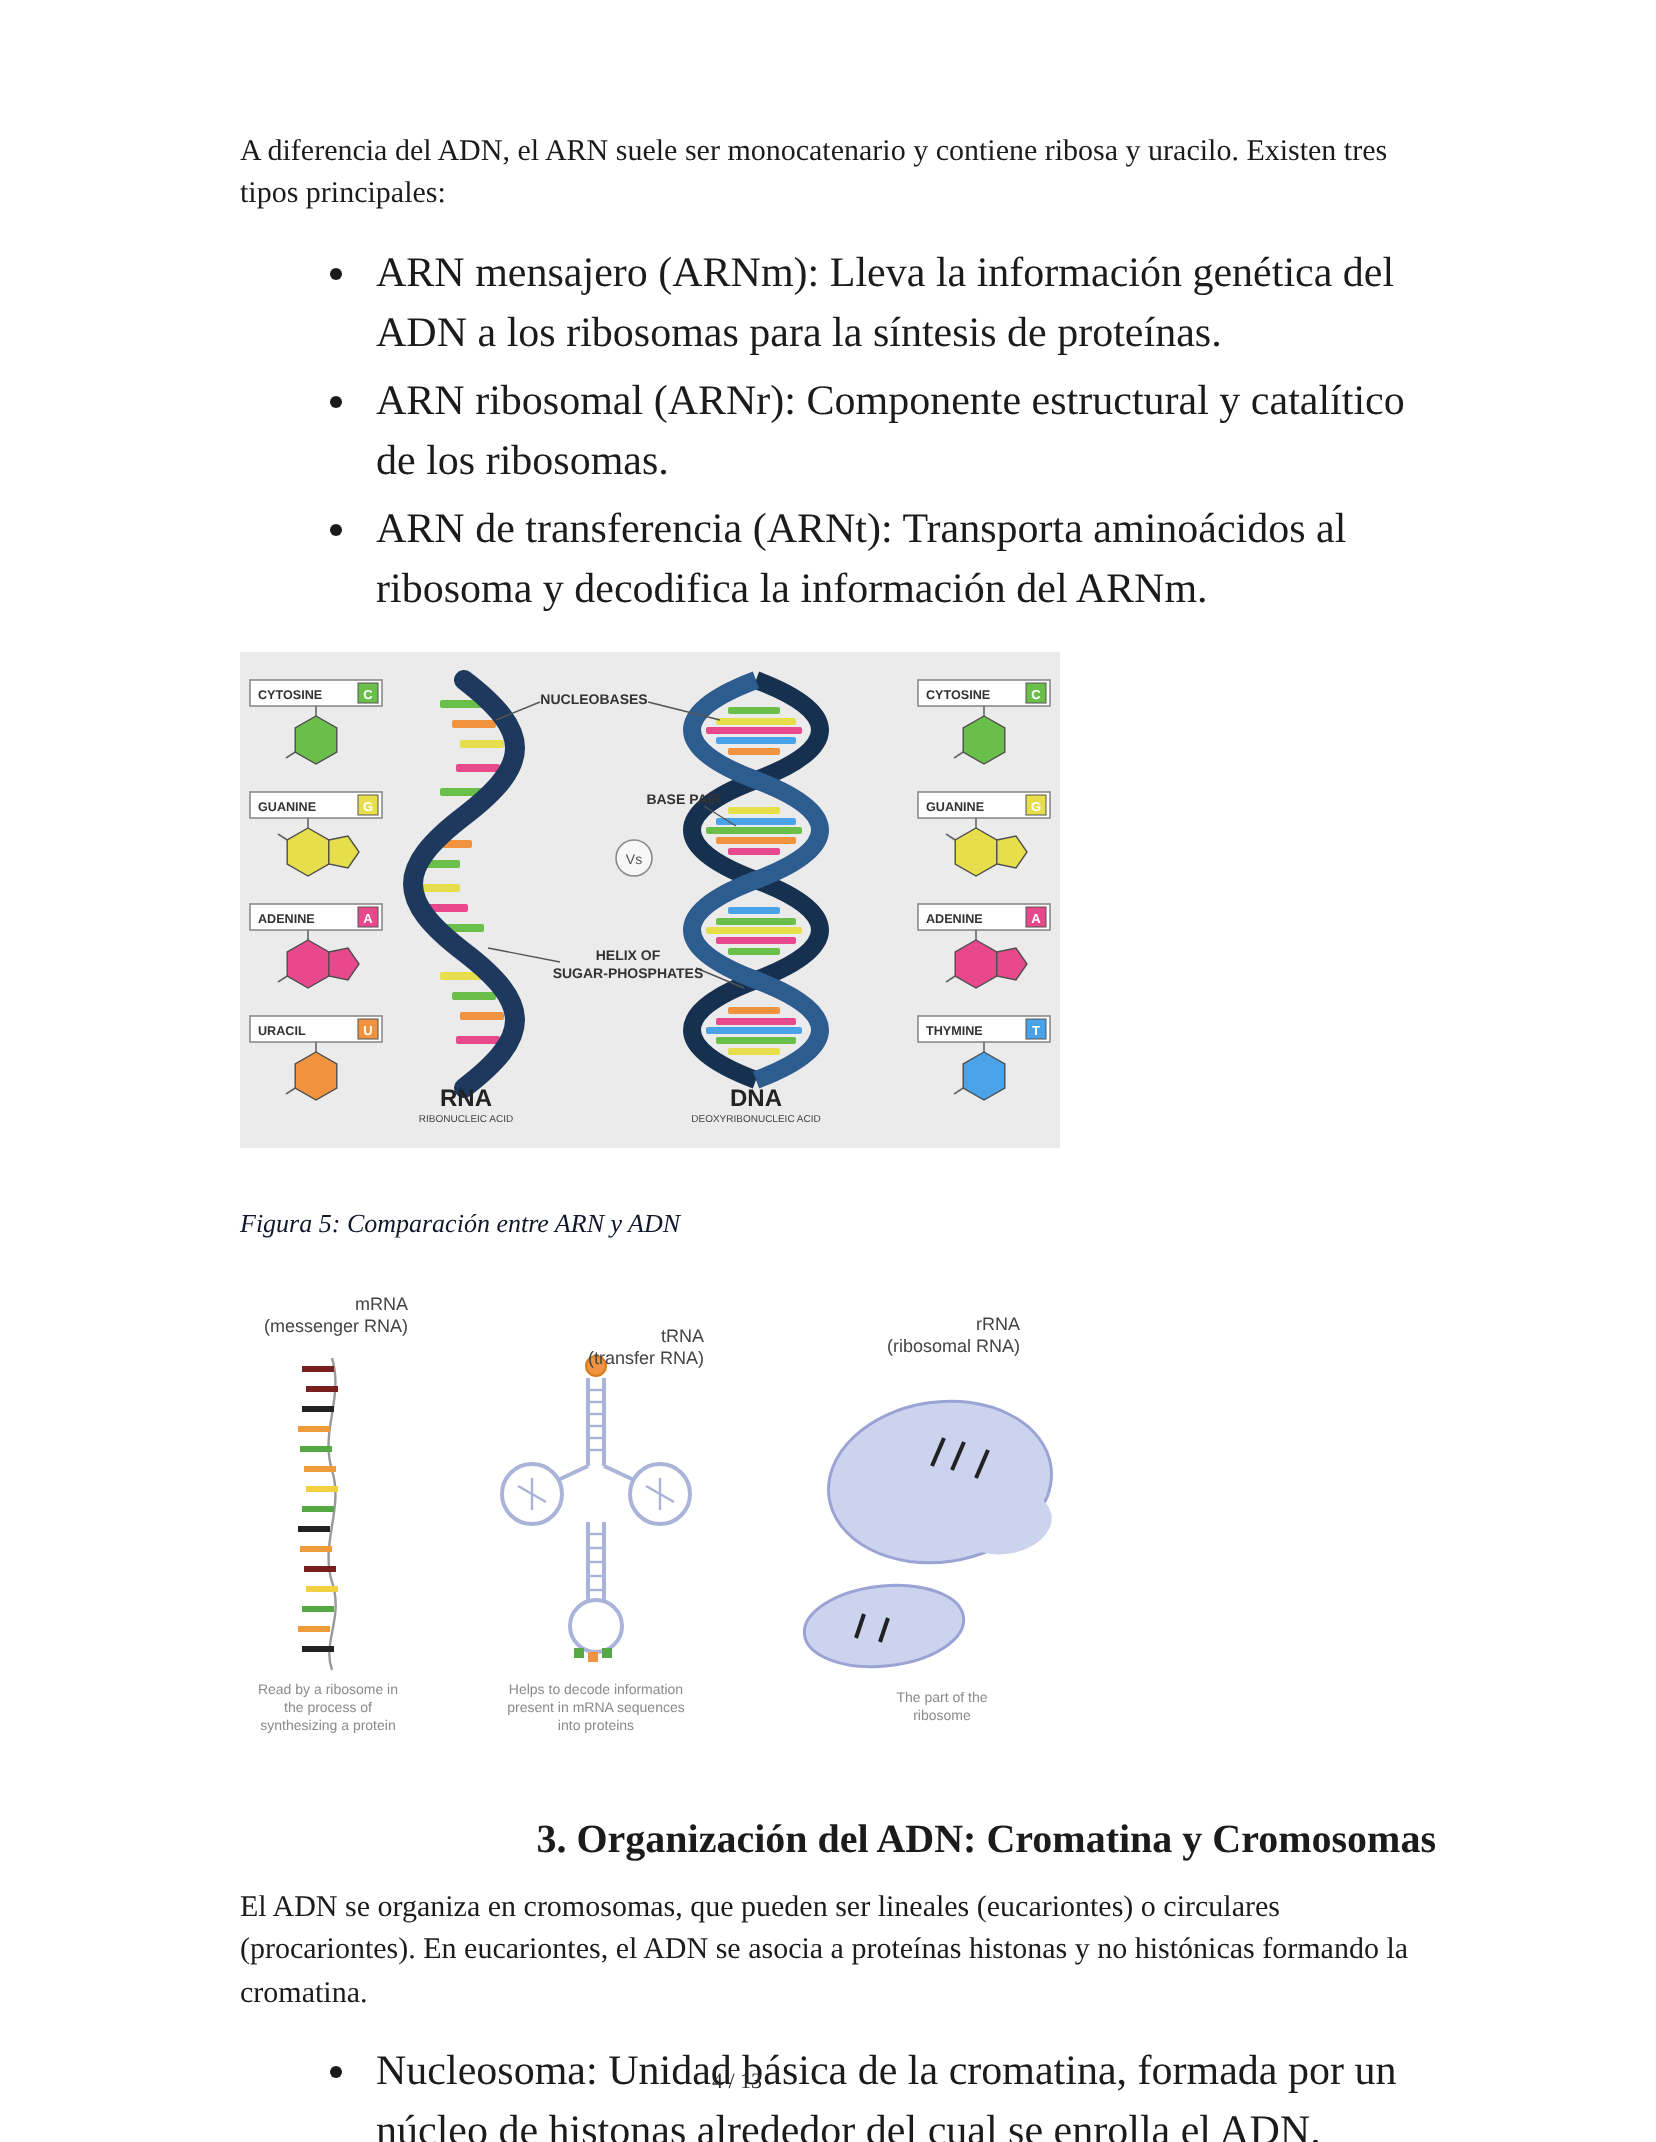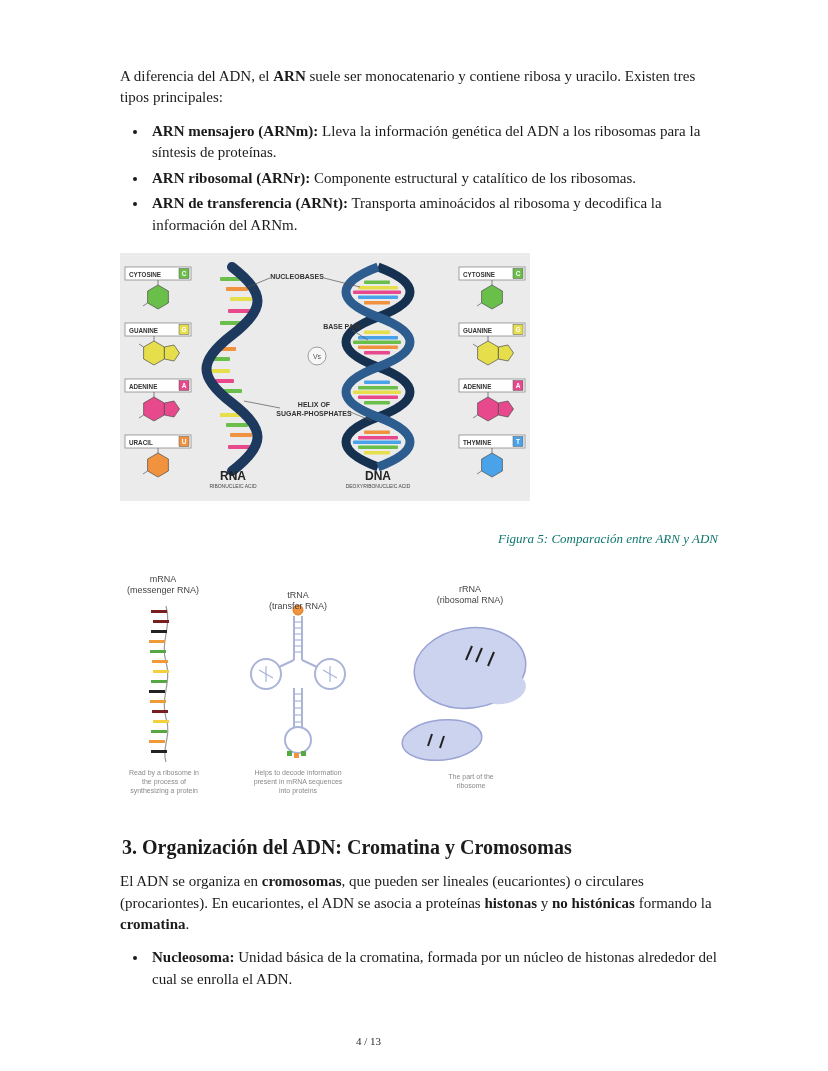--- a/index.html
+++ b/index.html
@@ -5,36 +5,36 @@
   * { margin:0; padding:0; box-sizing:border-box; }
   html,body { background:#ffffff; }
   body {
     width:828px; height:1071px; position:relative; overflow:hidden;
     font-family:"Liberation Serif", serif; color:#1b1b1b;
   }
   .content { width:598px; margin-left:120px; padding-top:66px; }
   .h-arn { font-size:15.5px; font-weight:bold; margin:0 0 7px 2px; }
   .body-text { font-size:15px; line-height:1.43; }
   ul.bullets { margin:12px 0 0 0; padding-left:28px; list-style:disc; }
-  ul.bullets li { font-size:15px; line-height:1.43; margin-bottom:4px; padding-left:4px; }
+  ul.bullets li { font-size:21px; line-height:1.43; margin-bottom:4px; padding-left:4px;margin-left:36px; }
   .fig5 { margin-top:17px; width:410px; height:248px; }
   .fig5 text, .fig6-txt { font-family:"Liberation Sans", sans-serif; }
-  .caption { font-size:13px; font-style:italic; color:#0f766e;text-align:right; }
+  .caption { font-size:13px; font-style:italic; color:#0f172a; }
   .cap5 { margin-top:30px; }
   .cap6 { margin-top:20px; }
   .fig6 { position:relative; width:420px; height:242px; margin-top:23px; background:#fff; }
   .fig6 svg { position:absolute; left:0; top:0; }
   .fig6-txt { position:absolute; text-align:center; color:#444; }
-  .f6-title { font-size:9px; line-height:1.25; }
+  .f6-title { font-size:9px; line-height:1.25;text-align:right; }
   .f6-desc { font-size:7px; line-height:1.3; color:#8a8a8a; }
-  .h-org { font-size:20px; font-weight:bold; margin:24px 0 8px 2px; }
+  .h-org { font-size:20px; font-weight:bold; margin:24px 0 8px 2px;text-align:right; }
   .org-para { margin-top:12px; }
   .footer { position:absolute; bottom:24px; left:0; width:696px; text-align:center;
             font-size:11px; color:#2a2a2a; font-family:"Liberation Serif", serif;padding-left:41px; }
-  strong { font-weight:bold; }
+  strong { font-weight:normal; }
 </style>
 </head>
 <body>
 
 <div class="content">
 
 
   <p class="body-text"><span>A diferencia del ADN, el </span><strong>ARN</strong><span> suele ser monocatenario y contiene ribosa y uracilo. Existen tres tipos principales:</span></p>
 
   <ul class="bullets">
@@ -280,21 +280,21 @@
         <ellipse cx="322" cy="170" rx="40" ry="20" fill="#ccd3ee" stroke="#9aa4d4" stroke-width="1.5" transform="rotate(-6 322 170)"></ellipse>
         <line x1="312" y1="164" x2="308" y2="176" stroke="#222" stroke-width="2"></line>
         <line x1="324" y1="166" x2="320" y2="178" stroke="#222" stroke-width="2"></line>
       </g>
     </svg>
 
     <div class="fig6-txt f6-title" style="left:2px; top:4px; width:82px;">
       <div>mRNA</div>
       <div>(messenger RNA)</div>
     </div>
-    <div class="fig6-txt f6-title" style="left:138px; top:20px; width:80px;">
+    <div class="fig6-txt f6-title" style="left:152px; top:20px; width:80px;">
       <div>tRNA</div>
       <div>(transfer RNA)</div>
     </div>
     <div class="fig6-txt f6-title" style="left:310px; top:14px; width:80px;">
       <div>rRNA</div>
       <div>(ribosomal RNA)</div>
     </div>
     <div class="fig6-txt f6-desc" style="left:4px; top:198px; width:80px;">Read by a ribosome in the process of synthesizing a protein</div>
     <div class="fig6-txt f6-desc" style="left:130px; top:198px; width:96px;">Helps to decode information present in mRNA sequences into proteins</div>
     <div class="fig6-txt f6-desc" style="left:318px; top:202px; width:66px;">The part of the ribosome</div>

